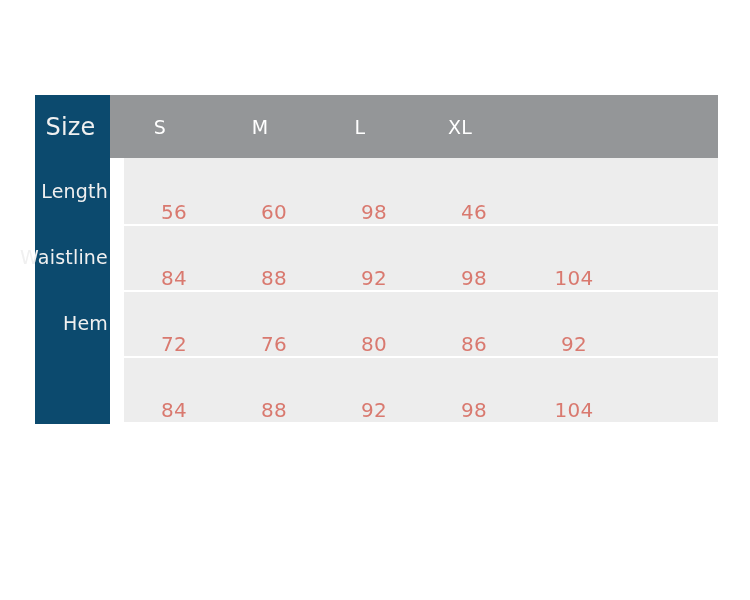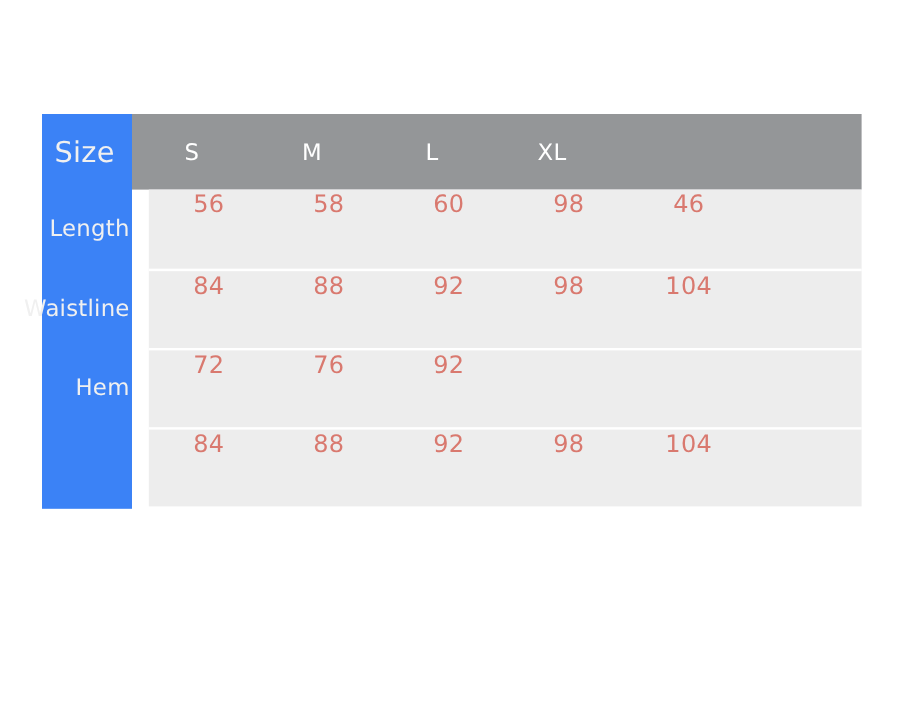--- a/index.html
+++ b/index.html
@@ -32,21 +32,21 @@
     height: 329px;
     display: flex;
     flex-direction: row;
     background: #ffffff;
   }
 
   
   .label-col {
     width: 75px;
     flex: 0 0 75px;
-    background: #3b82f6;
+    background: #0c4a6e;
     display: flex;
     flex-direction: column;
   }
 
   .label-cell {
     display: flex;
     align-items: center;
     justify-content: flex-end;
     color: #f0f0f0;
     font-size: 19px;
@@ -101,21 +101,21 @@
   .header-cell.filler {
     flex: 1 1 auto;
     width: auto;
   }
 
   .data-row {
     height: 66px;
     flex: 0 0 66px;
     display: flex;
     flex-direction: row;
-    align-items: flex-start;
+    align-items: flex-end;
     background: #ededed;
     border-top: 2px solid #ffffff;
     box-sizing: border-box;
     margin-left: 14px;
   }
 
   .data-row.first {
     border-top: none;
   }
 
@@ -153,39 +153,40 @@
       <div class="header-row">
         <div class="header-cell">S</div>
         <div class="header-cell">M</div>
         <div class="header-cell">L</div>
         <div class="header-cell">XL</div>
         <div class="header-cell filler"></div>
       </div>
 
       <div class="data-row first">
         <div class="data-cell">56</div>
-        <div class="data-cell">58</div>
         <div class="data-cell">60</div>
         <div class="data-cell">98</div>
         <div class="data-cell">46</div>
         <div class="data-cell filler"></div>
       </div>
 
       <div class="data-row">
         <div class="data-cell">84</div>
         <div class="data-cell">88</div>
         <div class="data-cell">92</div>
         <div class="data-cell">98</div>
         <div class="data-cell">104</div>
         <div class="data-cell filler"></div>
       </div>
 
       <div class="data-row">
         <div class="data-cell">72</div>
         <div class="data-cell">76</div>
+        <div class="data-cell">80</div>
+        <div class="data-cell">86</div>
         <div class="data-cell">92</div>
         <div class="data-cell filler"></div>
       </div>
 
       <div class="data-row">
         <div class="data-cell">84</div>
         <div class="data-cell">88</div>
         <div class="data-cell">92</div>
         <div class="data-cell">98</div>
         <div class="data-cell">104</div>

